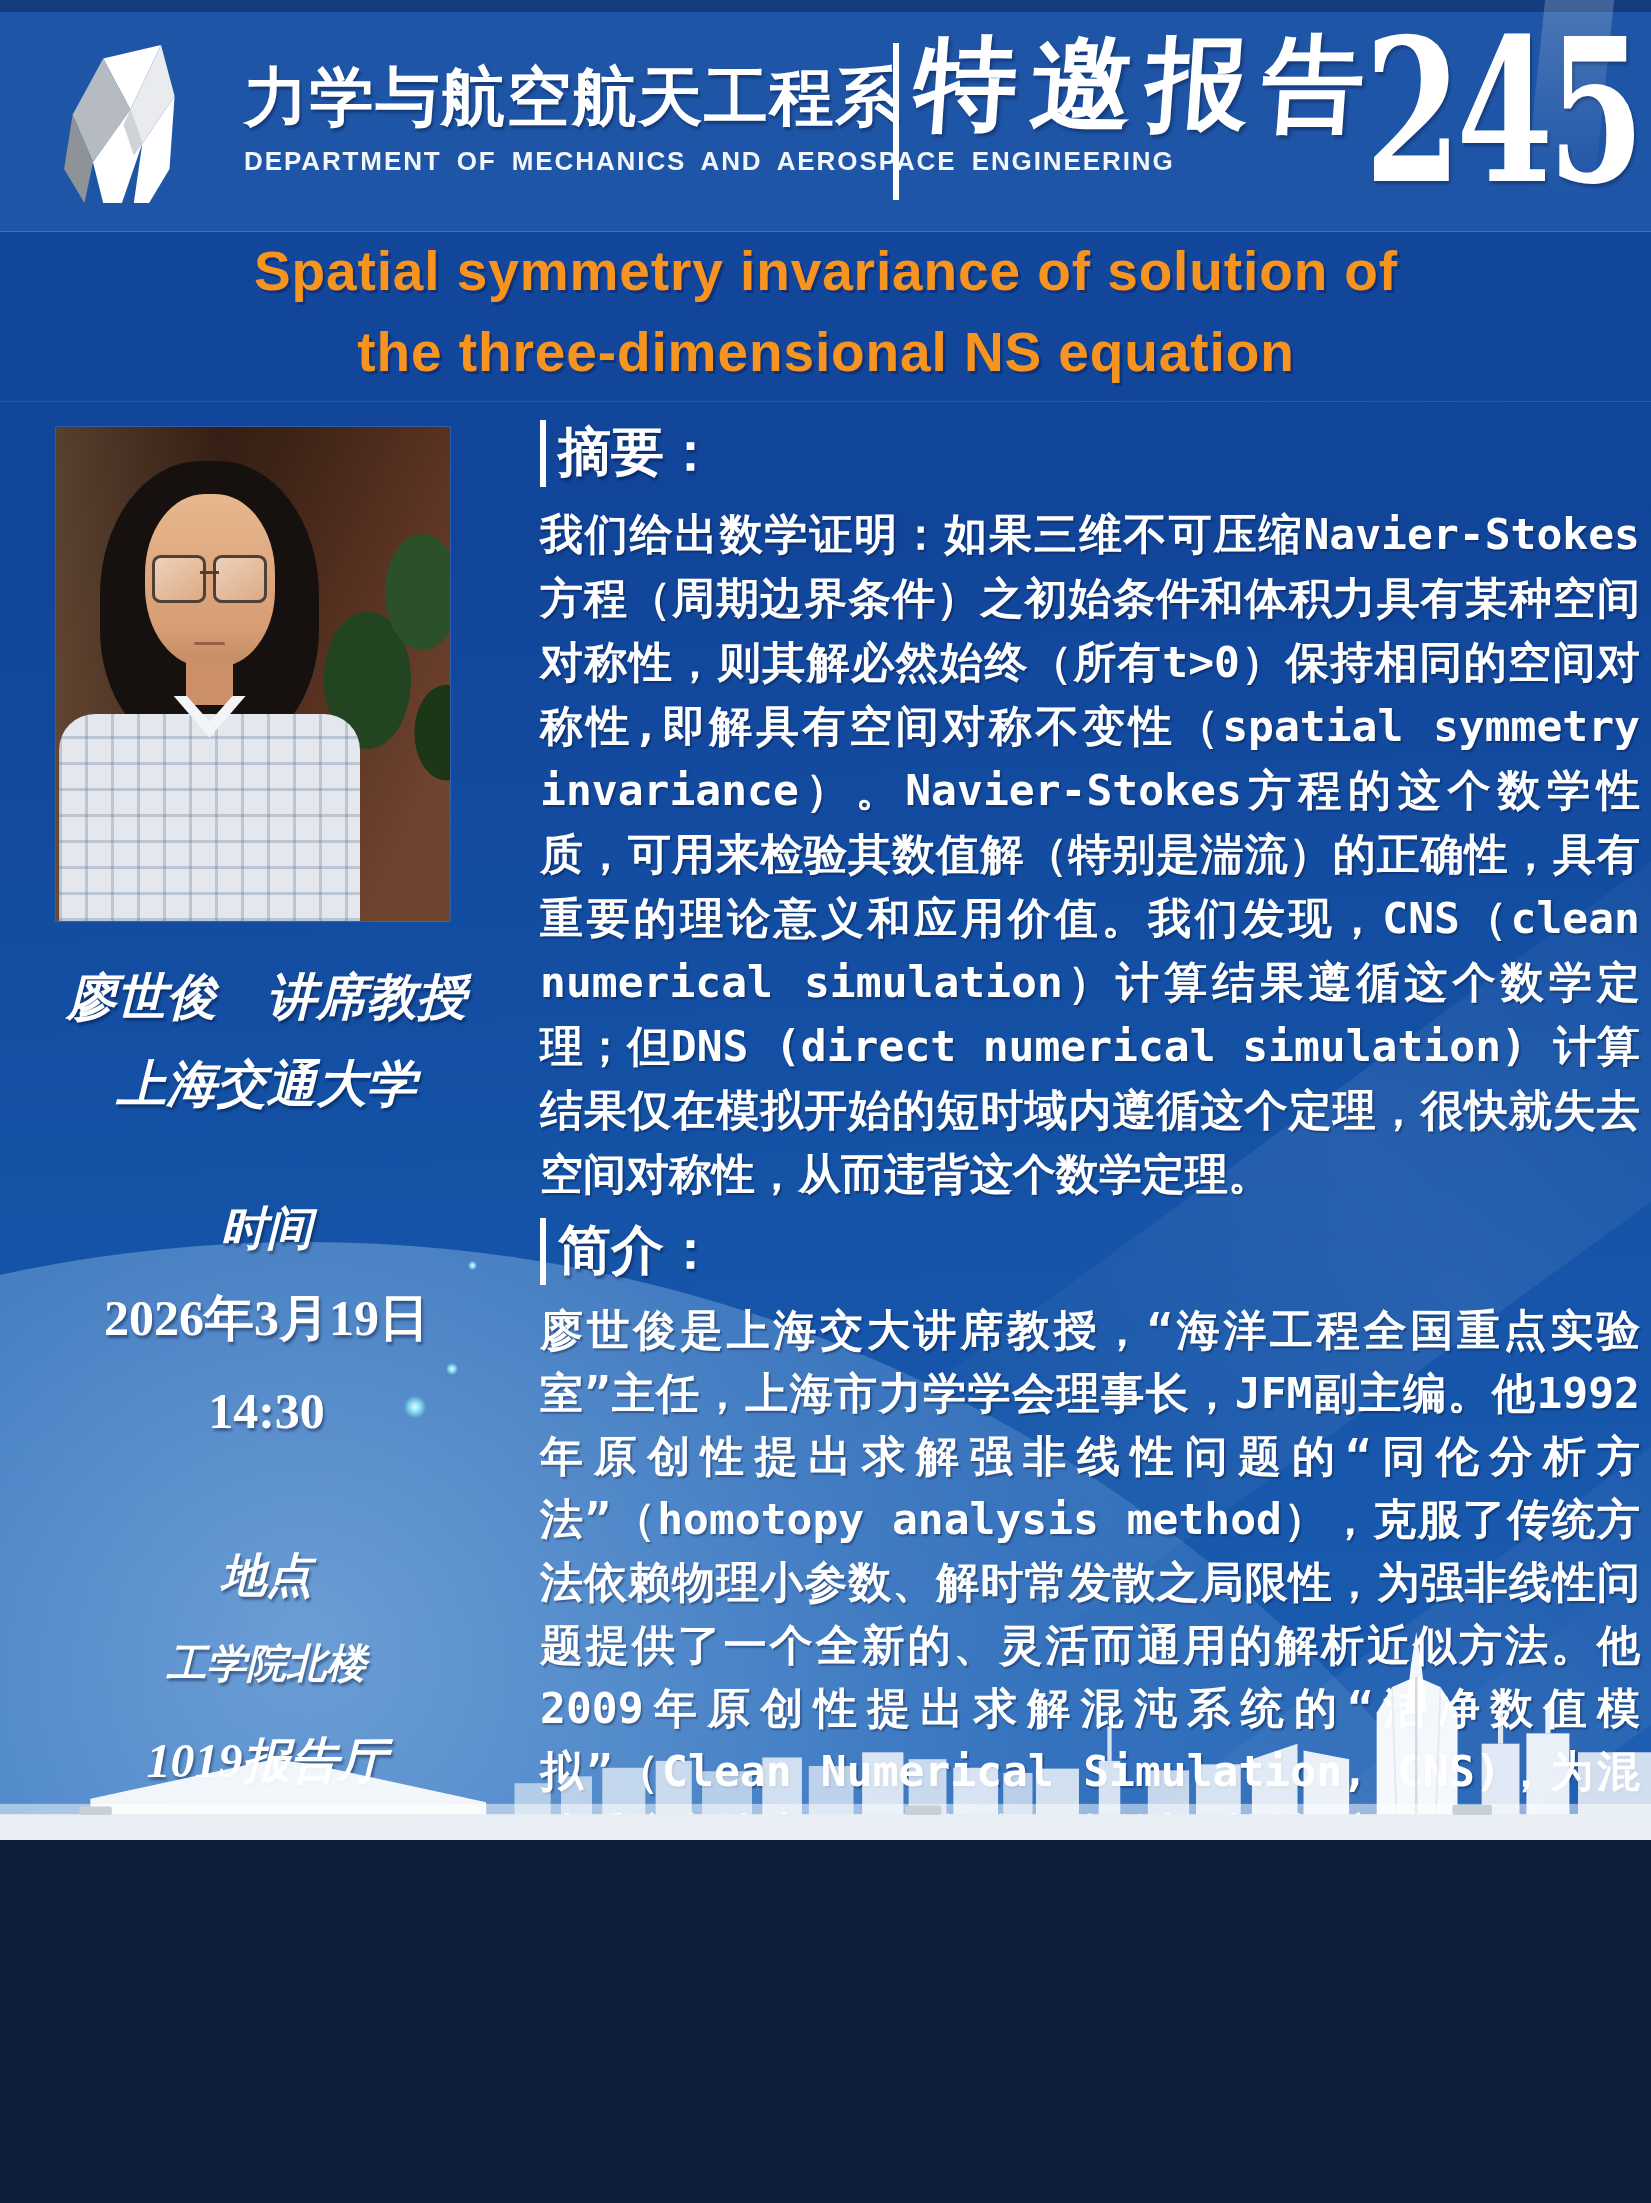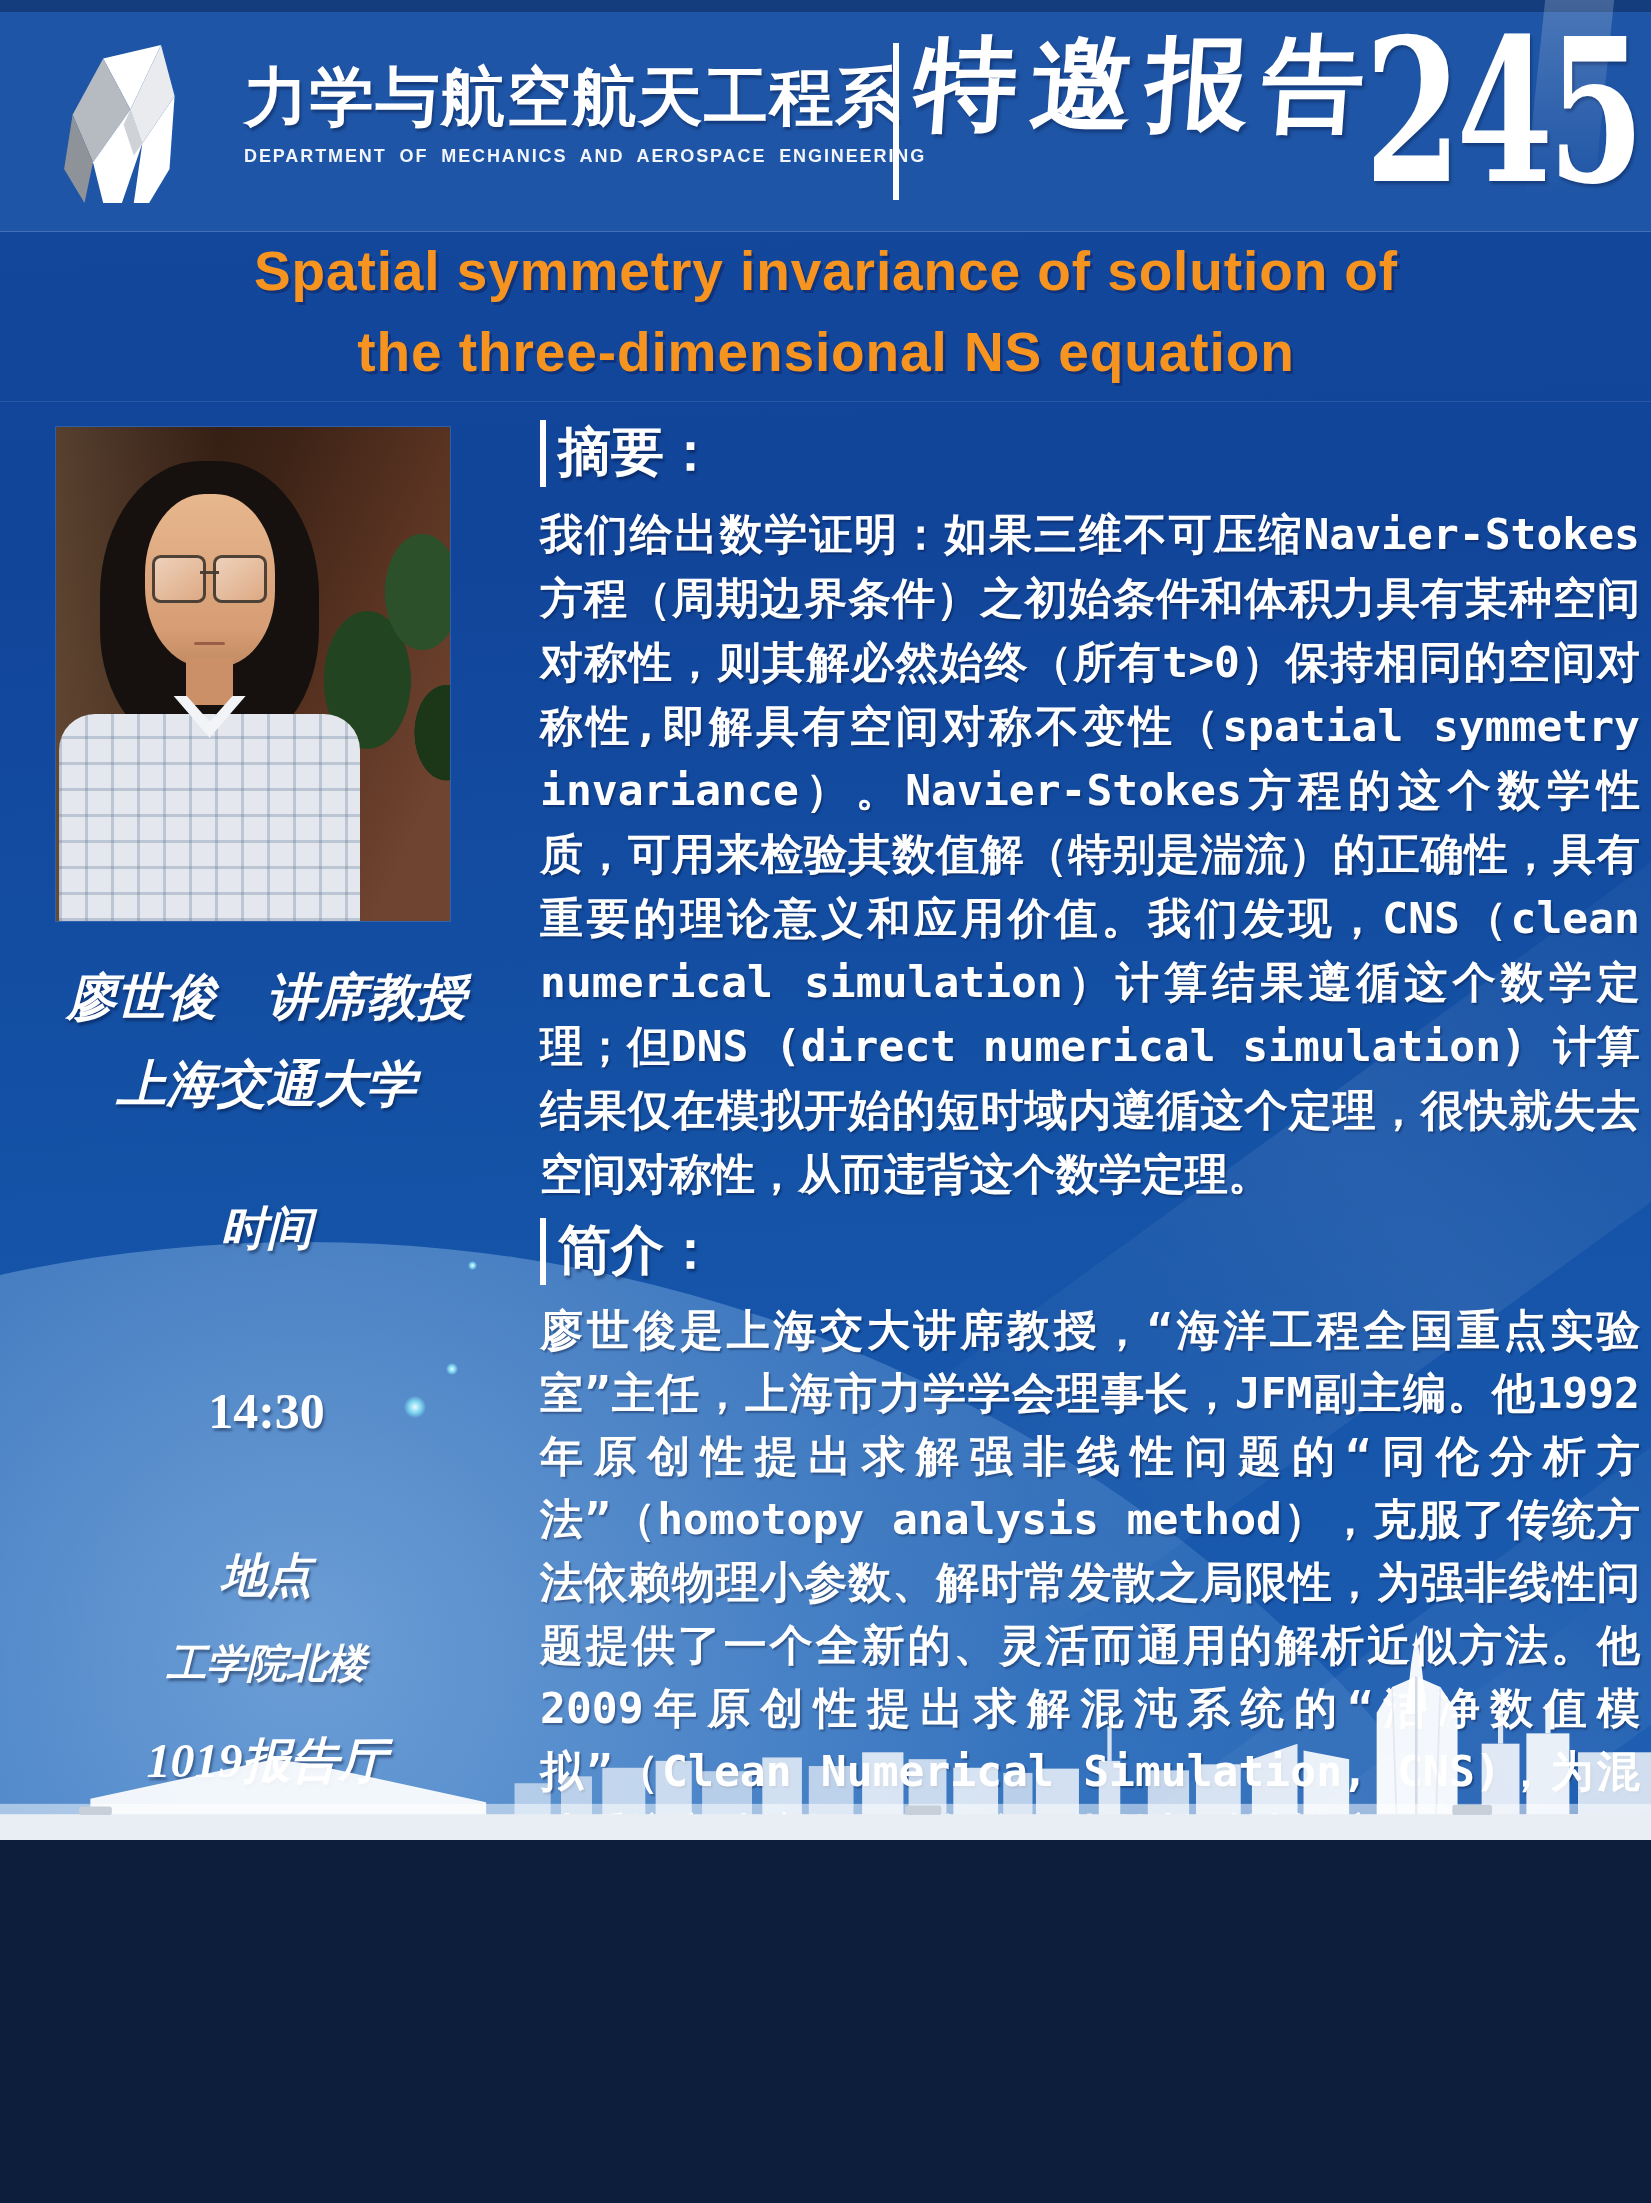--- a/index.html
+++ b/index.html
@@ -20,21 +20,21 @@
   .particle.p2{left:446px;top:1363px;width:12px;height:12px;}
   .particle.p3{left:404px;top:1396px;width:22.4px;height:22.4px;}
   
   .header{position:absolute;left:0;top:0;width:1652px;height:231px;background:#1e55a6;border-bottom:1.7px solid rgba(255,255,255,.16);}
   .header-topstrip{position:absolute;left:0;top:0;width:100%;height:12px;background:#143d7e;}
   .header-streak{position:absolute;right:50px;top:0;width:69px;height:100%;
     background:linear-gradient(180deg,rgba(255,255,255,.20),rgba(255,255,255,0) 85%);transform:skewX(-6deg);}
   .logo{position:absolute;left:59px;top:43px;width:136px;height:162px;}
   .dept{position:absolute;left:244px;top:57px;}
   .dept-cn{font-size:64px;font-weight:600;letter-spacing:1.7px;line-height:1.25;text-shadow:1.7px 2.6px 2.6px rgba(0,10,40,.35);}
-  .dept-en{margin-top:8.6px;font-size:18px;font-weight:700;letter-spacing:1.9px;word-spacing:6px;color:#f2f5fa;}
+  .dept-en{margin-top:8.6px;font-size:26px;font-weight:700;letter-spacing:1.9px;word-spacing:6px;color:#f2f5fa;}
   .vbar{position:absolute;left:893px;top:43px;width:6px;height:157px;background:#fff;}
   .lecture{position:absolute;left:915px;top:24px;}
   .lecture-cn{font-family:"Liberation Serif",serif;font-size:102px;font-weight:700;letter-spacing:13.8px;transform:skewX(-4deg);
     text-shadow:2.6px 3.4px 3.4px rgba(0,10,40,.35);line-height:1.2;}
   .lecture-en{margin-top:1.7px;padding-left:8.6px;font-size:40px;font-weight:700;letter-spacing:0.9px;color:#ececec;}
   .lecture-no{position:absolute;right:12px;top:26px;font-family:"DejaVu Serif",serif;font-weight:700;font-size:198px;line-height:172px;
     letter-spacing:-6.9px;transform:scaleX(.70);transform-origin:right center;text-shadow:2.6px 3.4px 3.4px rgba(0,10,40,.3);}
   
   .title-band{position:absolute;left:0;top:231px;width:1652px;height:170px;text-align:center;border-bottom:1.7px solid rgba(255,255,255,.10);}
   .title-line{font-size:55px;line-height:81px;font-weight:900;color:#f79420;letter-spacing:0.9px;
@@ -145,20 +145,21 @@
         </div>
         <div class="mouth"></div>
         <div class="neck"></div>
         <div class="shirt"></div>
         <div class="collar"></div>
       </div>
     </div>
     <div class="lc kai name">廖世俊　讲席教授</div>
     <div class="lc kai aff">上海交通大学</div>
     <div class="lc kai t-lbl">时间</div>
+    <div class="lc serifb date">2026年3月19日</div>
     <div class="lc serifb clock">14:30</div>
     <div class="lc kai v-lbl">地点</div>
     <div class="lc kai bld">工学院北楼</div>
     <div class="lc kai room">1019报告厅</div>
     <div class="lc kai i-lbl">邀请人</div>
     <div class="lc kai host">王连平　的正确性</div>
   </aside>
 
   <main class="right-col">
     <div class="sec-heading abstract-h">

